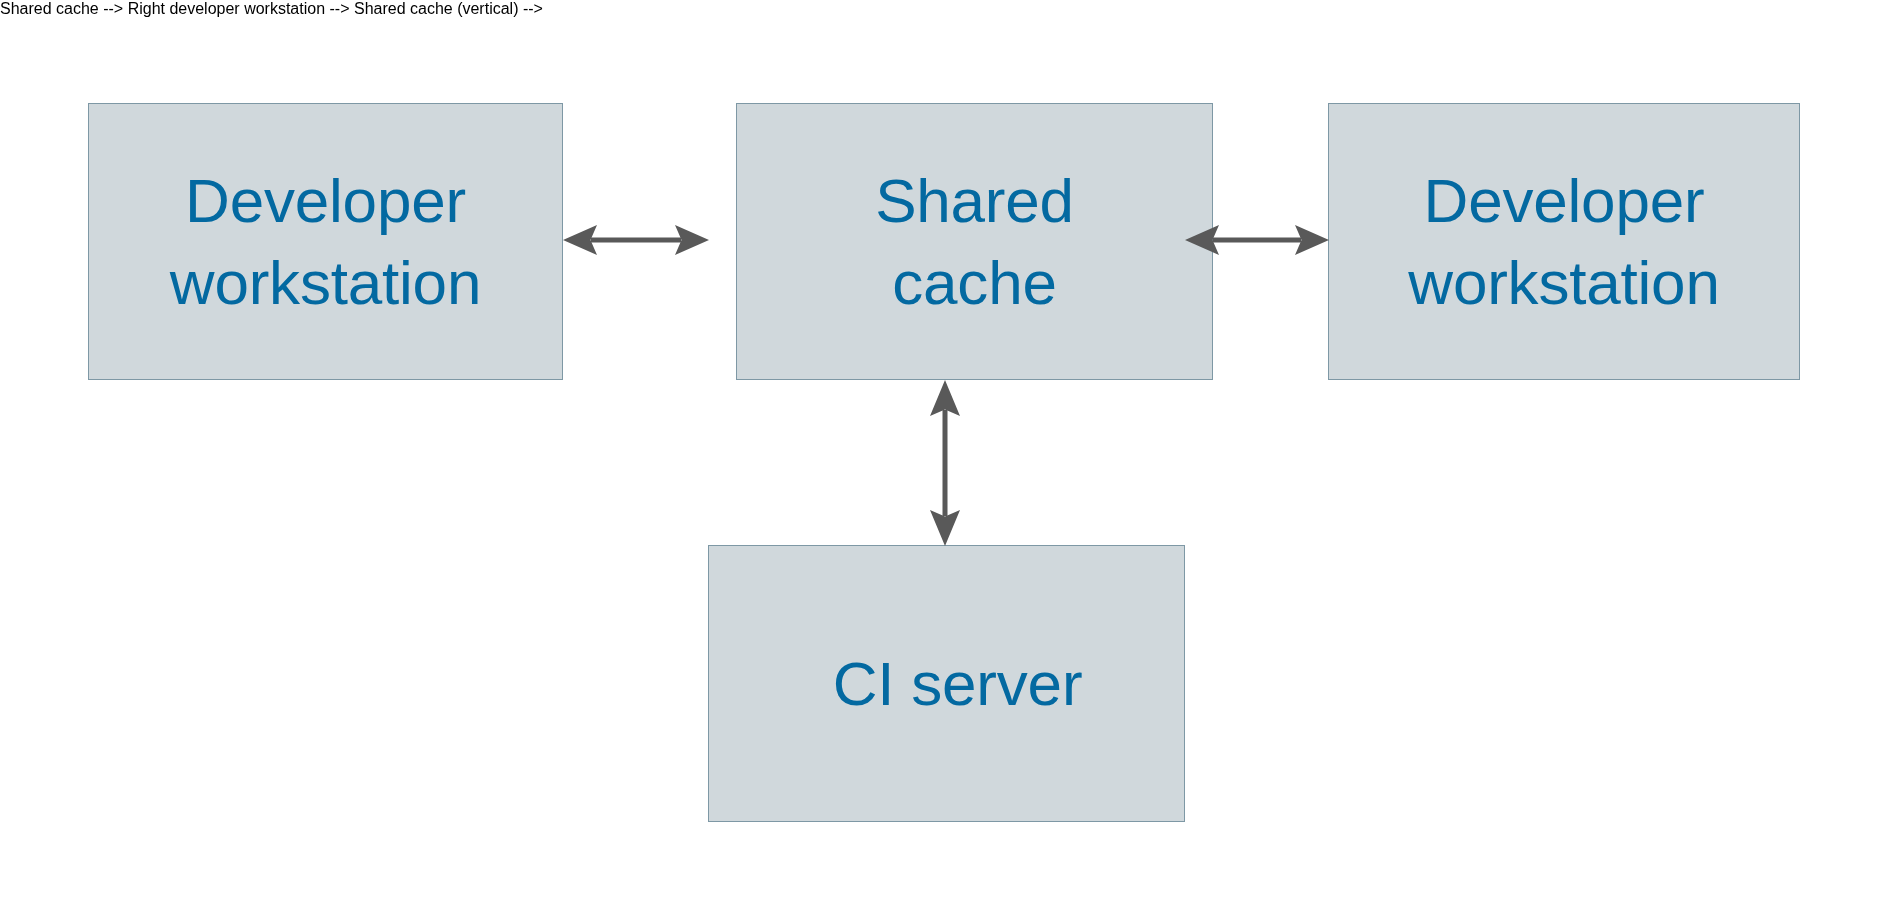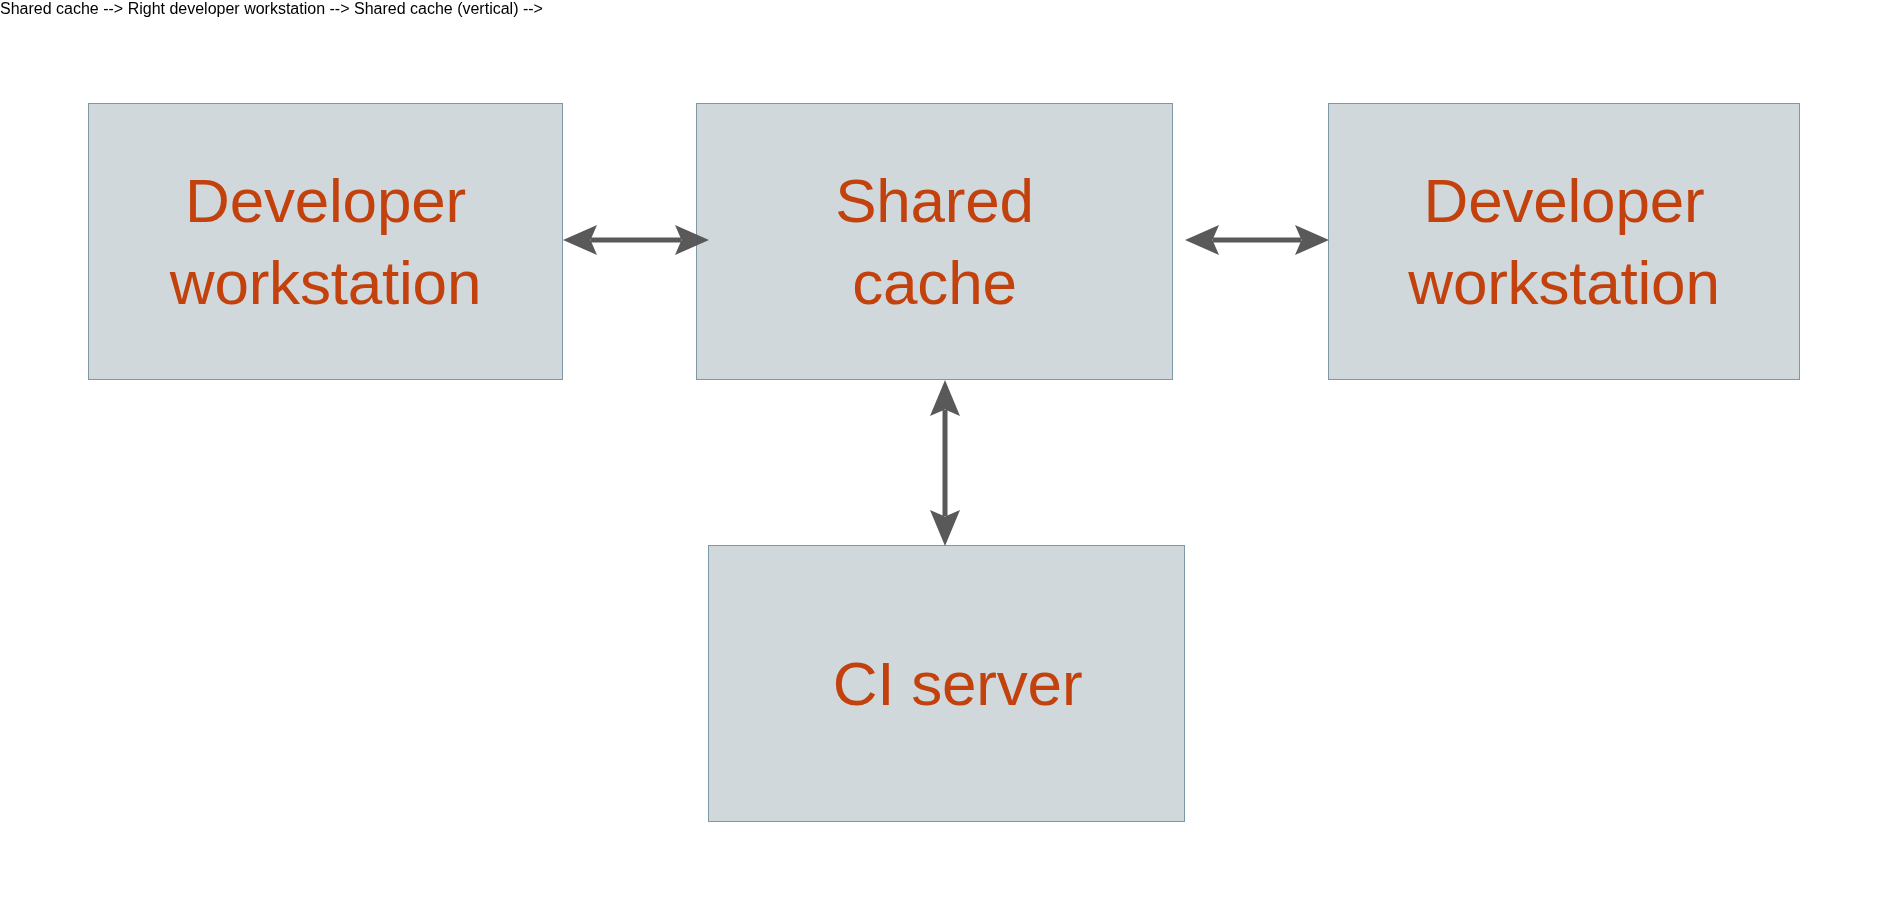--- a/index.html
+++ b/index.html
@@ -21,21 +21,21 @@
   }
   .node {
     position: absolute;
     box-sizing: border-box;
     display: flex;
     align-items: center;
     justify-content: center;
     text-align: center;
     background: #d0d8dc;
     border: 1.6px solid #7e98a5;
-    color: #c2410c;
+    color: #0369a1;
     font-size: 62px;
     line-height: 1.32;
     font-weight: 400;
     letter-spacing: -0.2px;
     white-space: pre-line;
     user-select: none;
   }
   .node-label {
     display: block;
     padding: 0 10px;
@@ -53,21 +53,21 @@
 <body>
 
 <div id="canvas">
 
   
   <div class="node" style="left:88px; top:103px; width:475px; height:277px;">
     <span class="node-label">Developer
 workstation</span>
   </div>
 
-  <div class="node" style="left:696px; top:103px; width:477px; height:277px;">
+  <div class="node" style="left:736px; top:103px; width:477px; height:277px;">
     <span class="node-label">Shared
 cache</span>
   </div>
 
   <div class="node" style="left:1328px; top:103px; width:472px; height:277px;">
     <span class="node-label">Developer
 workstation</span>
   </div>
 
   <div class="node" style="left:708px; top:545px; width:477px; height:277px;padding-left:22px;">

